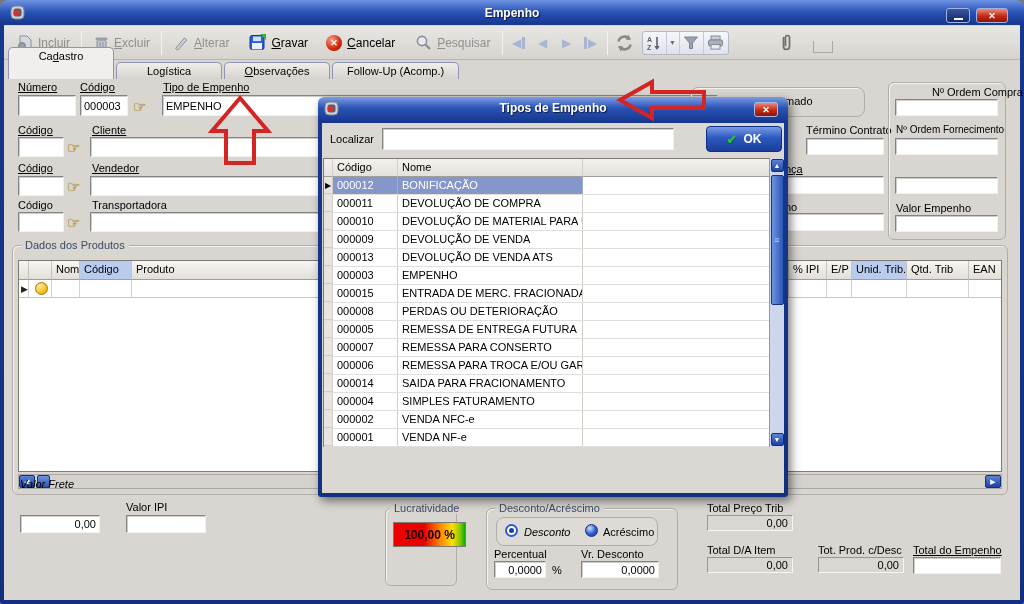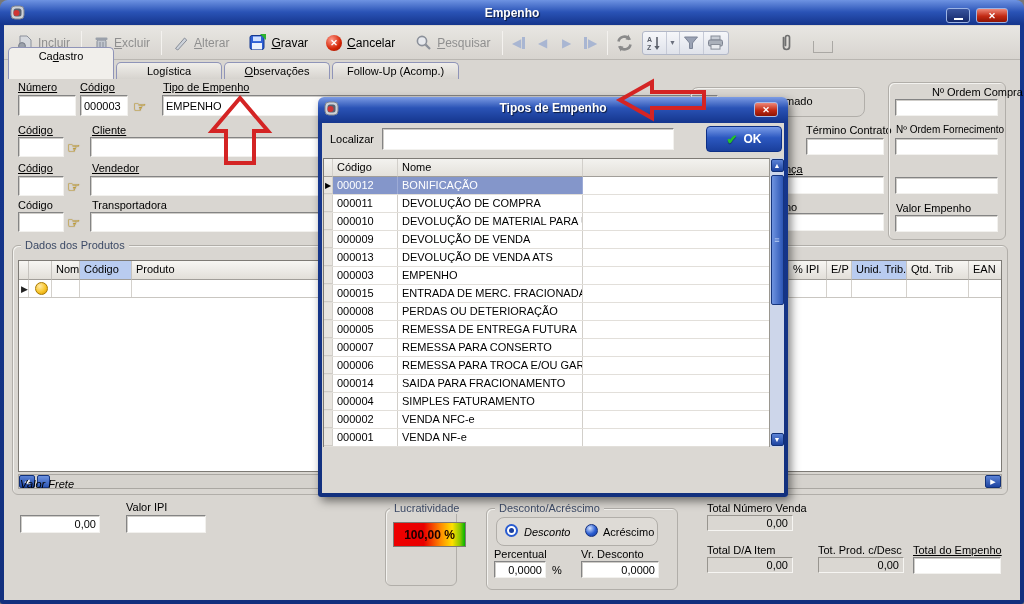--- a/index.html
+++ b/index.html
@@ -340,21 +340,21 @@
   <span class="radio-sel" style="left:505px;top:524px;"></span>
   <span class="lbl" style="left:524px;top:526px;font-style:italic;">Desconto</span>
   <span class="radio-unsel" style="left:585px;top:524px;"></span>
   <span class="lbl" style="left:603px;top:526px;">Acréscimo</span>
   <span class="lbl" style="left:494px;top:548px;">Percentual</span>
   <input class="inp num" style="left: 494px; top: 561px; width: 52px; height: 17px;" value="0,0000">
   <span class="lbl" style="left:552px;top:564px;">%</span>
   <span class="lbl" style="left:581px;top:548px;">Vr. Desconto</span>
   <input class="inp num" style="left: 581px; top: 561px; width: 78px; height: 17px;" value="0,0000">
 
-  <span class="lbl" style="left:707px;top:502px;">Total Número Venda</span>
+  <span class="lbl" style="left:707px;top:502px;">Total Preço Trib</span>
   <div class="disp" style="left:707px;top:515px;width:86px;height:16px;">0,00</div>
   <span class="lbl" style="left:707px;top:544px;">Total D/A Item</span>
   <div class="disp" style="left:707px;top:557px;width:86px;height:16px;">0,00</div>
   <span class="lbl" style="left:818px;top:544px;">Tot. Prod. c/Desc</span>
   <div class="disp" style="left:818px;top:557px;width:86px;height:16px;">0,00</div>
   <span class="lbl" style="left:913px;top:544px;text-decoration:underline;">Total do Empenho</span>
   <input class="inp num" style="left: 913px; top: 557px; width: 88px; height: 17px;" value="">
 
   <div class="dialog">
     <span class="appicon ic" style="left:6px;top:4px;">

